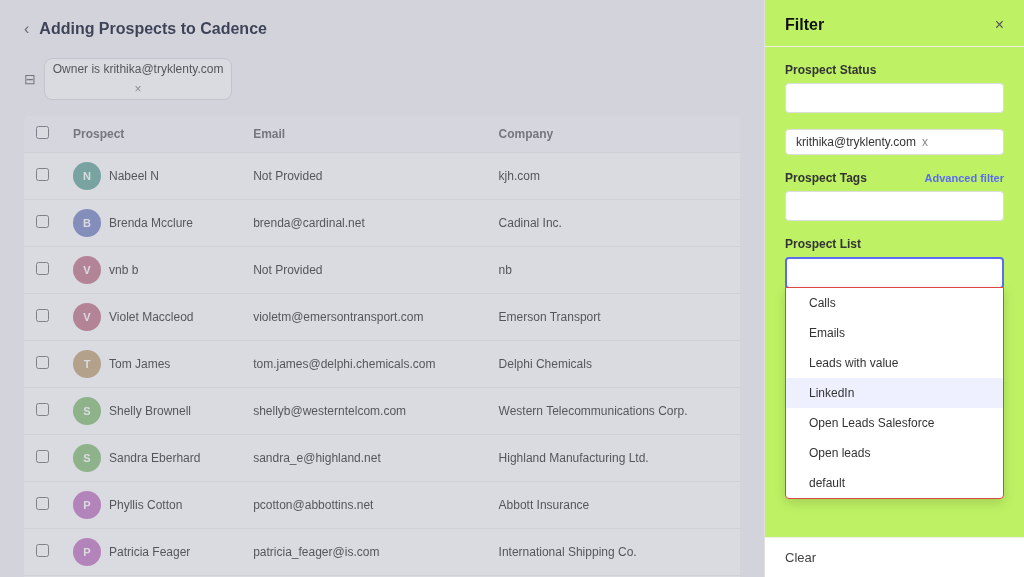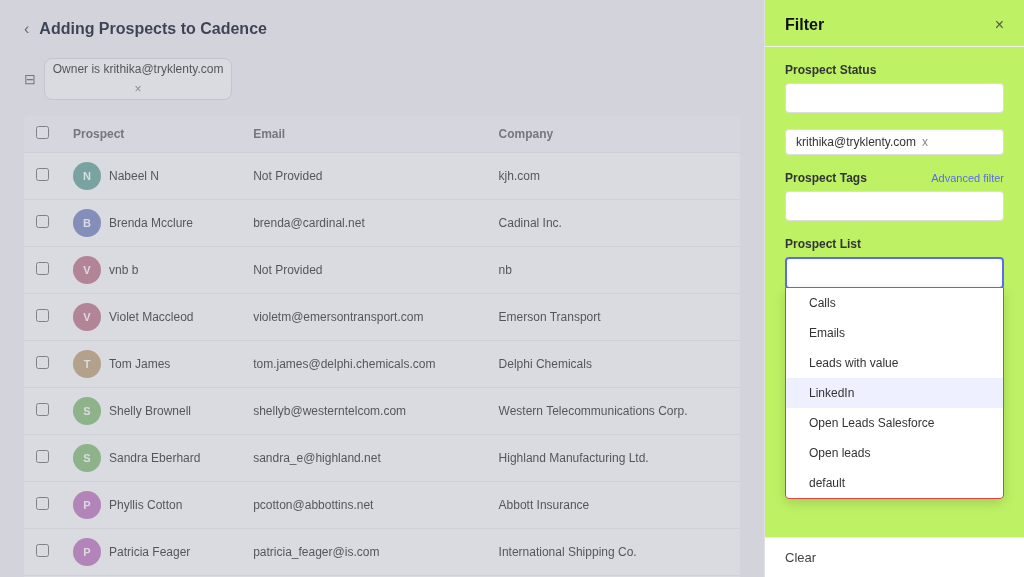--- a/index.html
+++ b/index.html
@@ -185,21 +185,21 @@
       margin-bottom: 6px;
       display: flex;
       justify-content: space-between;
       align-items: center;
     }
 
     .advanced-filter-link {
       font-size: 11px;
       color: #5b6af5;
       cursor: pointer;
-      font-weight: 400;
+      font-weight: 700;
     }
 
     .filter-input {
       width: 100%;
       border: 1px solid #ddd;
       border-radius: 4px;
       padding: 7px 10px;
       font-size: 12px;
       color: #333;
       outline: none;

